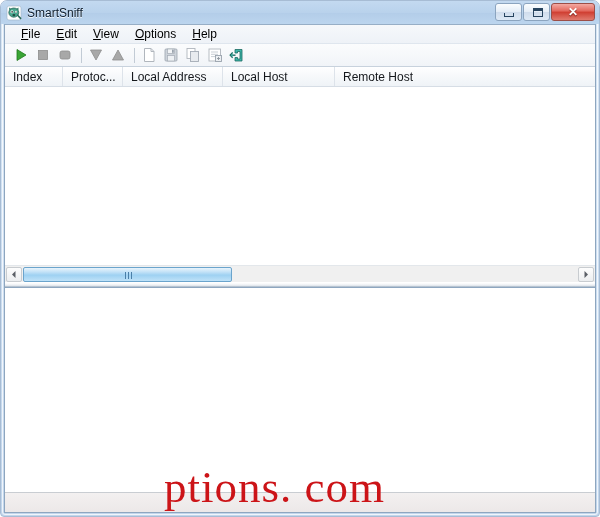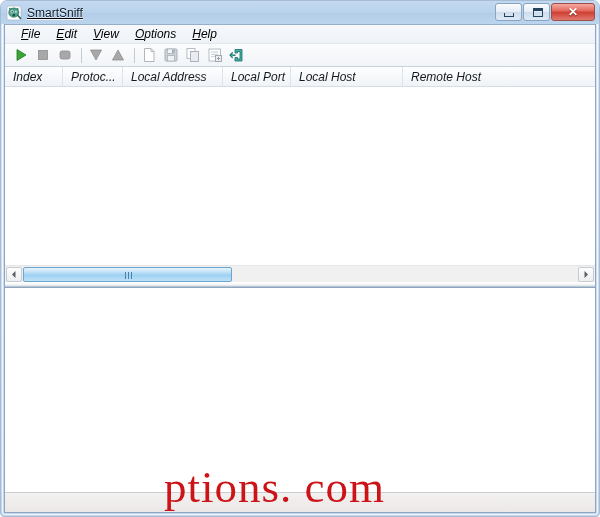--- a/index.html
+++ b/index.html
@@ -39,21 +39,20 @@
   #titlebar {
     height: 23px;
     flex: 0 0 23px;
     position: relative;
     background: linear-gradient(180deg, #c3d9f0 0%, #b9d2ec 50%, #b3cde9 52%, #bcd5ee 100%);
     border-radius: 6px 6px 0 0;
     display: flex;
     align-items: center;
     padding-left: 5px;
     box-sizing: border-box;
-    text-decoration: underline;
   }
   #app-icon {
     width: 16px; height: 16px;
     margin-right: 5px;
     flex: 0 0 16px;
     position: relative;
   }
   #title-text {
     font-size: 12px;
     color: #0b1b2b;
@@ -111,21 +110,20 @@
   #client {
     flex: 1 1 auto;
     margin: 0 3px 3px 3px;
     background: #ffffff;
     border: 1px solid #8ea6bf;
     border-top-color: #97aec6;
     display: flex;
     flex-direction: column;
     position: relative;
     overflow: hidden;
-    font-style: italic;
   }
 
   
   #menubar {
     height: 19px;
     flex: 0 0 19px;
     background: linear-gradient(180deg,#f6f8fb 0%, #eef2f7 100%);
     display: flex;
     align-items: center;
     padding-left: 8px;
@@ -415,21 +413,20 @@
       </div>
 
     </div>
 
     <div id="upper-pane">
 
       <div id="header-row">
         <div class="col" style="width:58px">Index</div>
         <div class="col" style="width:60px">Protoc...</div>
         <div class="col" style="width:100px">Local Address</div>
-        <div class="col" style="width:68px">Local Port</div>
         <div class="col" style="width:112px">Local Host</div>
         <div class="col" style="width:120px;border-right:none">Remote Host</div>
       </div>
 
       <div id="list-body"></div>
 
       <div id="hscroll">
         <div class="sb-arrow">
           <svg width="14" height="13" viewBox="0 0 14 13" style="position:absolute;left:0;top:0">
             <path d="M8.5 3 L5 6.5 L8.5 10 Z" fill="#5a5f66"></path>

